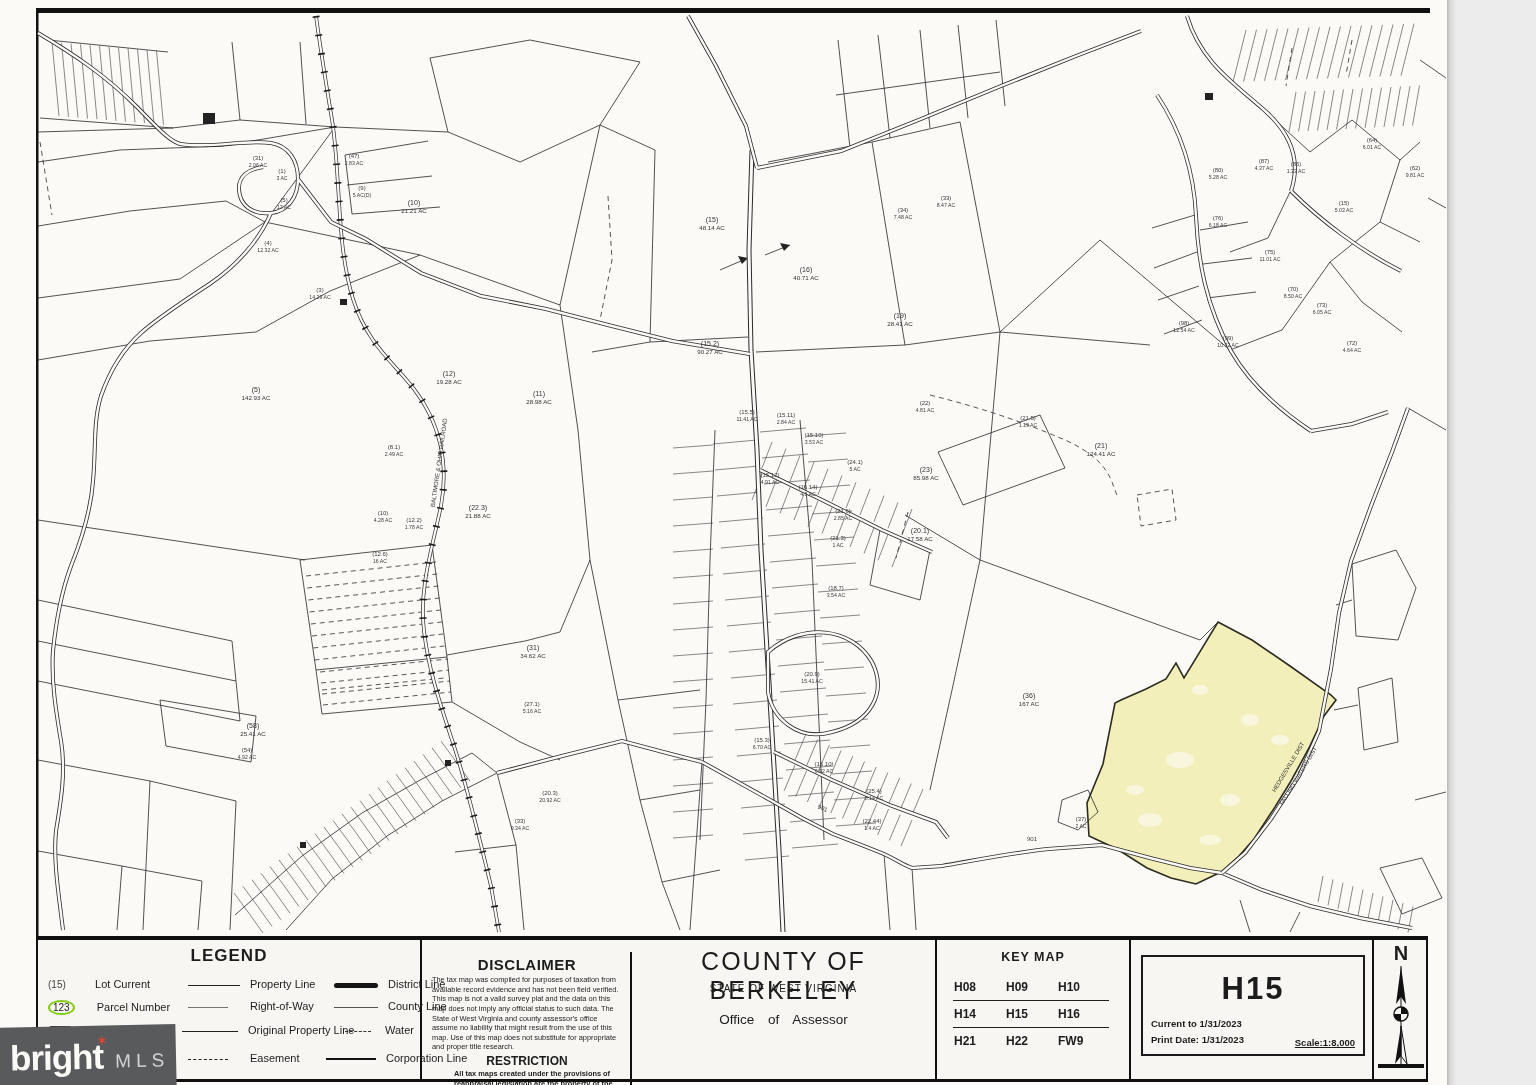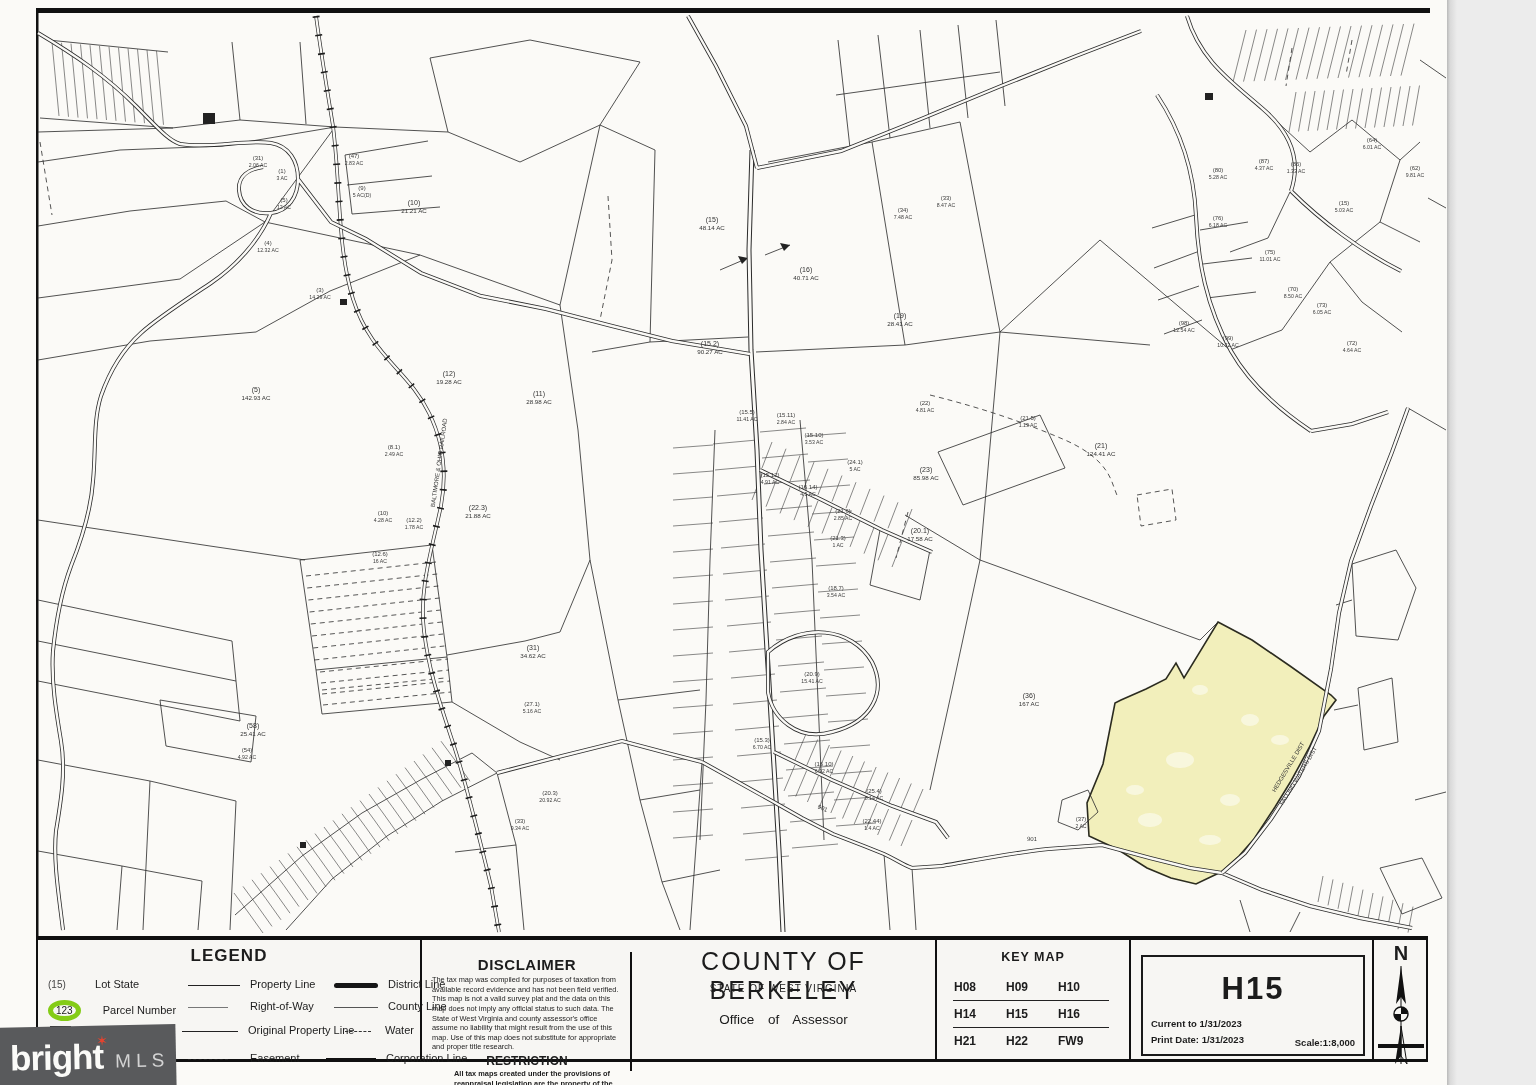--- a/index.html
+++ b/index.html
@@ -3,29 +3,29 @@
 <meta charset="utf-8">
 <style>
   html,body{margin:0;padding:0;}
   body{width:1536px;height:1085px;position:relative;overflow:hidden;
        background:#fbfaf7;font-family:"Liberation Sans",sans-serif;color:#1c1c1c;}
   #mapsvg{position:absolute;left:0;top:0;z-index:1;}
   
   .scan-edge{position:absolute;top:0;right:0;width:89px;height:1085px;z-index:4;
      background:linear-gradient(90deg,#b9b9b9 0,#d9d9d9 3px,#ececec 10px,#ececec 100%);}
   
-  .band{position:absolute;left:36px;top:936px;width:1392px;height:126px;z-index:3;
+  .band{position:absolute;left:36px;top:936px;width:1392px;height:146px;z-index:3;
         background:#f7f6f3;border:2px solid #101010;border-top-width:4px;border-bottom-width:3px;box-sizing:border-box;}
   .sec{position:absolute;top:0;height:100%;border-right:2px solid #101010;box-sizing:border-box;}
   .sec:last-child{border-right:none;}
   
   .lg-title{position:absolute;left:0;right:0;top:6px;text-align:center;font-size:17px;font-weight:bold;letter-spacing:1px;}
   .lg-item{position:absolute;font-size:11px;white-space:nowrap;}
   .sym{display:inline-block;font-size:10px;color:#444;min-width:30px;}
-  .sym.circ{border:5px solid #84cc16;border-radius:50%;padding:0 3px;min-width:0;color:#222;}
+  .sym.circ{border:2px solid #84cc16;border-radius:50%;padding:0 3px;min-width:0;color:#222;}
   .sym.box{border:1px solid #333;padding:0 4px;min-width:0;color:#222;}
   .ls{display:inline-block;width:52px;height:0;border-top:1.5px solid #222;vertical-align:middle;margin-right:10px;}
   .ls.row{border-top:1.2px solid #777;width:40px;}
   .ls.orig{width:56px;}
   .ls.ease{border-top:1.5px dashed #222;width:40px;}
   .ls.district{border:none;height:5px;background:#161616;border-radius:3px;width:44px;}
   .ls.county{border-top:1px solid #555;}
   .ls.water{border-top:1.6px dashed #333;width:26px;}
   .ls.corp{border-top:2px solid #111;}
   
@@ -42,21 +42,21 @@
   .tb-tax{position:absolute;left:0;right:0;bottom:5px;font-size:28px;font-weight:bold;}
   
   .km-title{position:absolute;left:0;right:0;top:10px;text-align:center;font-size:12.5px;font-weight:bold;letter-spacing:1px;}
   .km-table{position:absolute;left:16px;top:34px;border-collapse:collapse;}
   .km-table td{width:50px;height:24px;font-size:12px;font-weight:bold;vertical-align:middle;}
   .km-table tr.u td{border-bottom:1.5px solid #222;}
   
   .sheet-box{position:absolute;left:10px;top:15px;width:220px;height:97px;border:2px solid #1a1a1a;}
   .sheet-id{position:absolute;left:0;right:0;top:14px;text-align:center;font-size:31px;font-weight:bold;letter-spacing:2px;}
   .sheet-dates{position:absolute;left:8px;bottom:6px;font-size:9.5px;font-weight:bold;line-height:1.7;}
-  .sheet-scale{position:absolute;right:8px;bottom:6px;font-size:9.5px;font-weight:bold;}
+  .sheet-scale{position:absolute;right:8px;bottom:6px;font-size:9.5px;font-weight:bold;text-decoration:underline;}
   
   .n-label{position:absolute;left:0;right:0;top:2px;text-align:center;font-size:20px;font-weight:bold;}
   .n-arrow{position:absolute;left:50%;margin-left:-28px;top:24px;}
   .n-base{position:absolute;left:4px;right:4px;bottom:11px;height:4px;background:#111;}
   
   .wm{position:absolute;left:-4px;top:1026px;width:180px;height:62px;background:#595a5c;z-index:6;
       transform:rotate(-1.2deg);display:flex;align-items:center;padding-left:14px;box-sizing:border-box;}
   .wm-bright{font-size:35px;font-weight:bold;color:#fbfbf8;letter-spacing:-1px;position:relative;}
   .wm-star{position:absolute;right:-4px;top:-4px;font-size:14px;color:#e8432e;font-family:"DejaVu Sans",sans-serif;}
   .wm-mls{font-size:19px;color:#d3d3d3;letter-spacing:5px;margin-left:12px;margin-top:10px;}
@@ -456,21 +456,21 @@
 </svg>
 
 <div class="scan-edge"></div>
 
 <div class="band">
 
   <div class="sec" style="left:0;width:384px;">
     <div class="lg-title">LEGEND</div>
     <div class="lg-item" style="left:10px;top:38px;">
       <span class="sym">(15)</span>
-      <span style="margin-left:14px;">Lot State</span></div>
+      <span style="margin-left:14px;">Lot Current</span></div>
     <div class="lg-item" style="left:10px;top:60px;">
       <span class="sym circ">123</span>
       <span style="margin-left:19px;">Parcel Number</span></div>
     <div class="lg-item" style="left:12px;top:86px;">
       <span class="sym box">12</span>
       <span style="margin-left:14px;">Block Number</span></div>
 
     <div class="lg-item" style="left:150px;top:38px;">
       <span class="ls"></span><span>Property Line</span></div>
     <div class="lg-item" style="left:150px;top:60px;">

